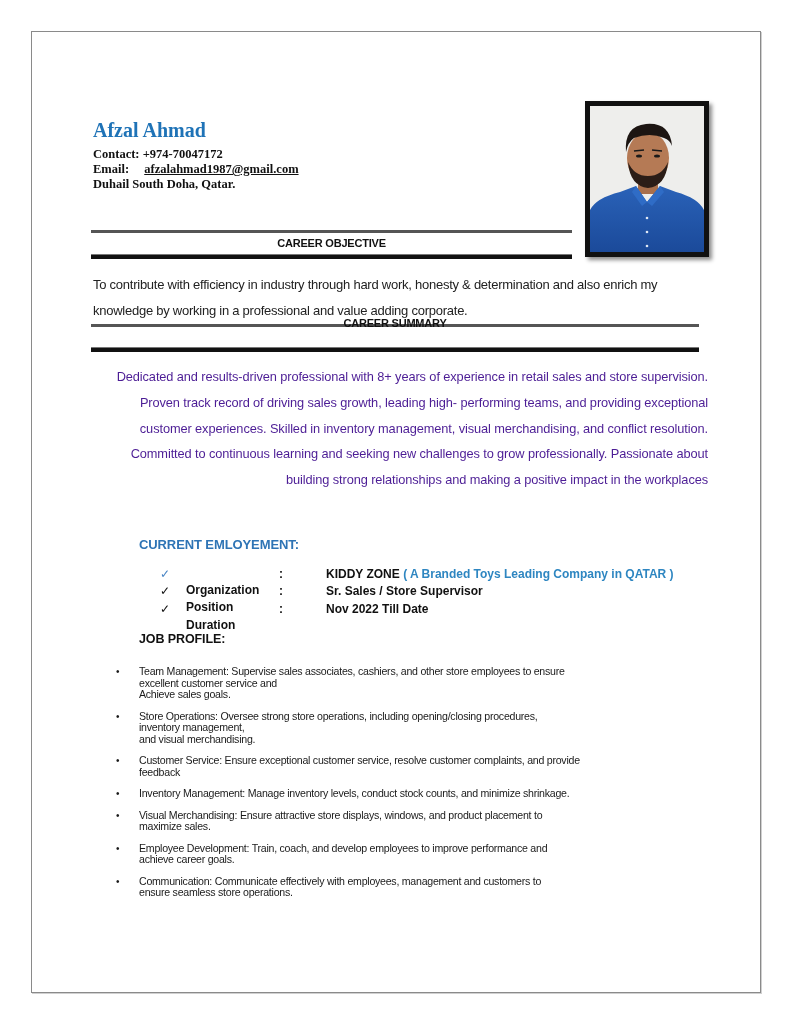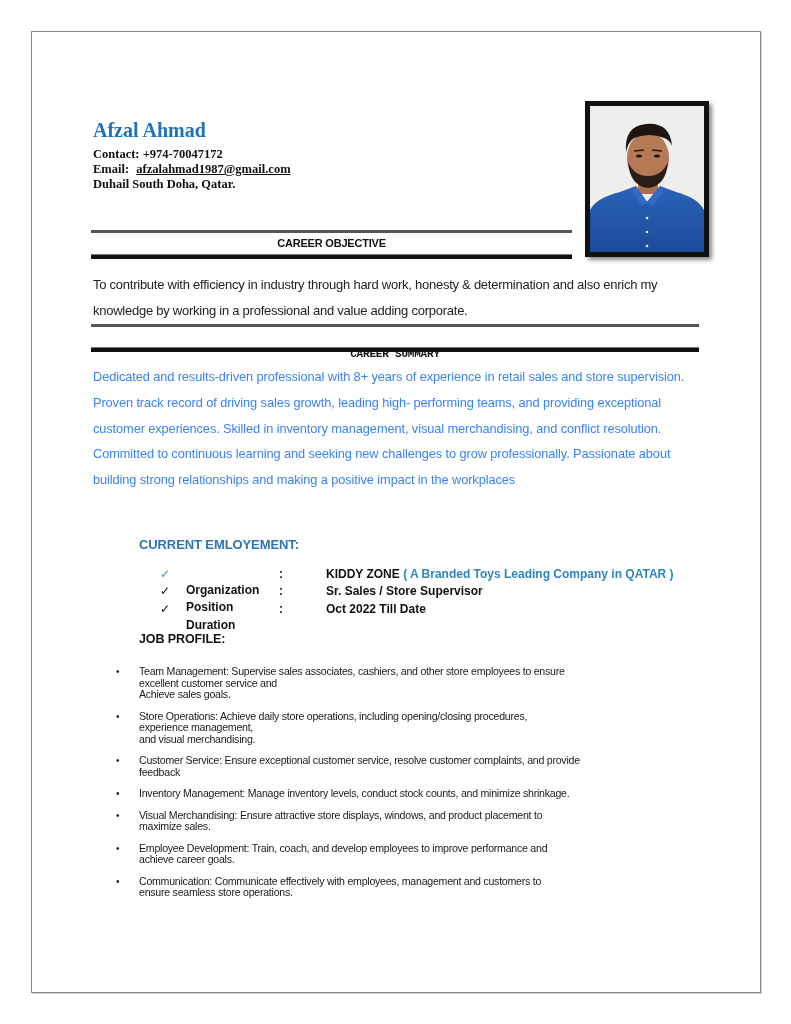--- a/index.html
+++ b/index.html
@@ -41,21 +41,21 @@
       left: 93px;
       font-family: "Liberation Serif", serif;
       font-weight: bold;
       font-size: 12.5px;
       color: #111;
       white-space: nowrap;
       line-height: 15px;
     }
     .contact-line .email-link {
       text-decoration: underline;
-      margin-left: 4px;
+      margin-left: 12px;
       color: #111;
     }
 
     
     .photo-frame {
       left: 585px; top: 101px;
       width: 124px; height: 156px;
       background: #111;
       box-shadow: 3px 3px 4px rgba(0,0,0,0.45);
     }
@@ -89,22 +89,23 @@
       left: 93px; top: 272px; width: 612px;
       font-size: 13px;
       line-height: 26px;
       color: #222;
       letter-spacing: -0.25px;
     }
     .summary {
       left: 93px; top: 364px; width: 615px;
       font-size: 12.8px;
       line-height: 25.8px;
-      color: #3b82f6;
+      color: #4c1d95;
       letter-spacing: -0.1px;
+      text-align: right;
     }
 
     .emp-title {
       left: 139px; top: 537px;
       font-weight: bold;
       font-size: 13px;
       color: #2e74b5;
       white-space: nowrap;
       letter-spacing: -0.1px;
     }
@@ -204,21 +205,21 @@
   </div>
 </div>
 
 <div class="abs rule-thin" style="left:91px; top:230px; width:481px;"></div>
 <div class="abs section-title" style="left:91px; top:237px; width:481px;">CAREER OBJECTIVE</div>
 <div class="abs rule-thick" style="left:91px; top:255px; width:481px;"></div>
 
 <div class="abs objective">To contribute with efficiency in industry through hard work, honesty &amp; determination and also enrich my knowledge by working in a professional and value adding corporate.</div>
 
 <div class="abs rule-thin" style="left:91px; top:324px; width:608px;"></div>
-<div class="abs section-title" style="left:91px; top:348px; width:608px;font-family:Liberation Mono, monospace;">CAREER SUMMARY</div>
+<div class="abs section-title" style="left:91px; top:317px; width:608px;">CAREER SUMMARY</div>
 <div class="abs rule-thick" style="left:91px; top:348px; width:608px;"></div>
 
 <div class="abs summary">Dedicated and results-driven professional with 8+ years of experience in retail sales and store supervision. Proven track record of driving sales growth, leading high- performing teams, and providing exceptional customer experiences. Skilled in inventory management, visual merchandising, and conflict resolution. Committed to continuous learning and seeking new challenges to grow professionally. Passionate about building strong relationships and making a positive impact in the workplaces</div>
 
 <div class="abs emp-title">CURRENT EMLOYEMENT:</div>
 
 <div class="abs emp-row" style="top:567px;">
   <span class="check blue">✓</span>
   <span class="label">Organization</span>
   <span class="colon">:</span>
@@ -227,36 +228,36 @@
 <div class="abs emp-row" style="top:584px;">
   <span class="check">✓</span>
   <span class="label">Position</span>
   <span class="colon">:</span>
   <span class="value">Sr. Sales / Store Supervisor</span>
 </div>
 <div class="abs emp-row" style="top:602px;">
   <span class="check">✓</span>
   <span class="label">Duration</span>
   <span class="colon">:</span>
-  <span class="value">Oct 2022 Till Date</span>
+  <span class="value">Nov 2022 Till Date</span>
 </div>
 
 <div class="abs job-title">JOB PROFILE:</div>
 
 <ul class="abs bullets">
   <li>
     <span class="dot">•</span>
     <span class="line">Team Management: Supervise sales associates, cashiers, and other store employees to ensure</span>
     <span class="line">excellent customer service and</span>
     <span class="line">Achieve sales goals.</span>
   </li>
   <li>
     <span class="dot">•</span>
-    <span class="line">Store Operations: Achieve daily store operations, including opening/closing procedures,</span>
-    <span class="line">experience management,</span>
+    <span class="line">Store Operations: Oversee strong store operations, including opening/closing procedures,</span>
+    <span class="line">inventory management,</span>
     <span class="line">and visual merchandising.</span>
   </li>
   <li>
     <span class="dot">•</span>
     <span class="line">Customer Service: Ensure exceptional customer service, resolve customer complaints, and provide</span>
     <span class="line">feedback</span>
   </li>
   <li>
     <span class="dot">•</span>
     <span class="line">Inventory Management: Manage inventory levels, conduct stock counts, and minimize shrinkage.</span>

